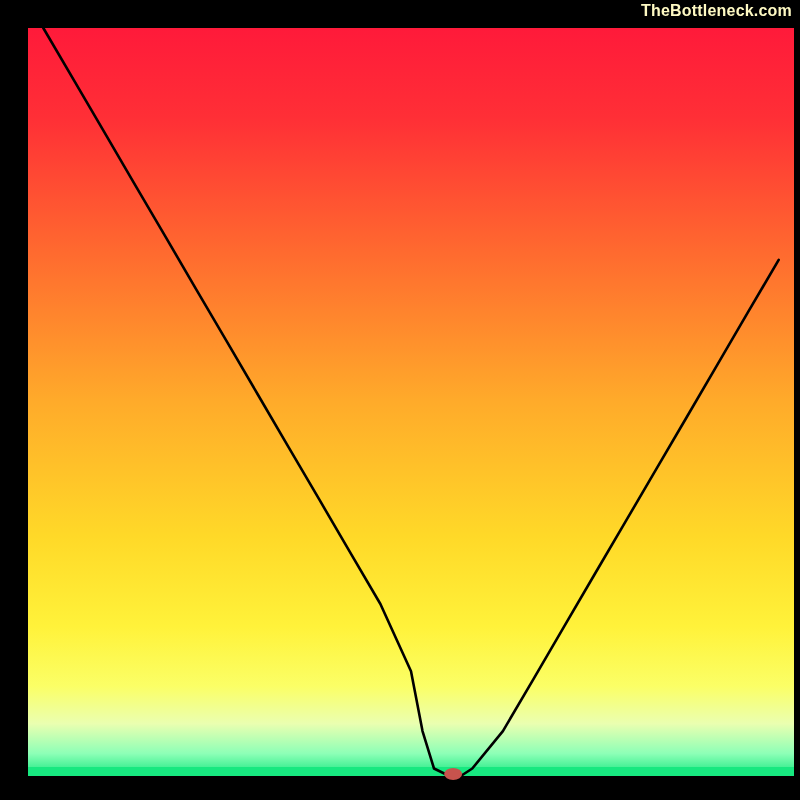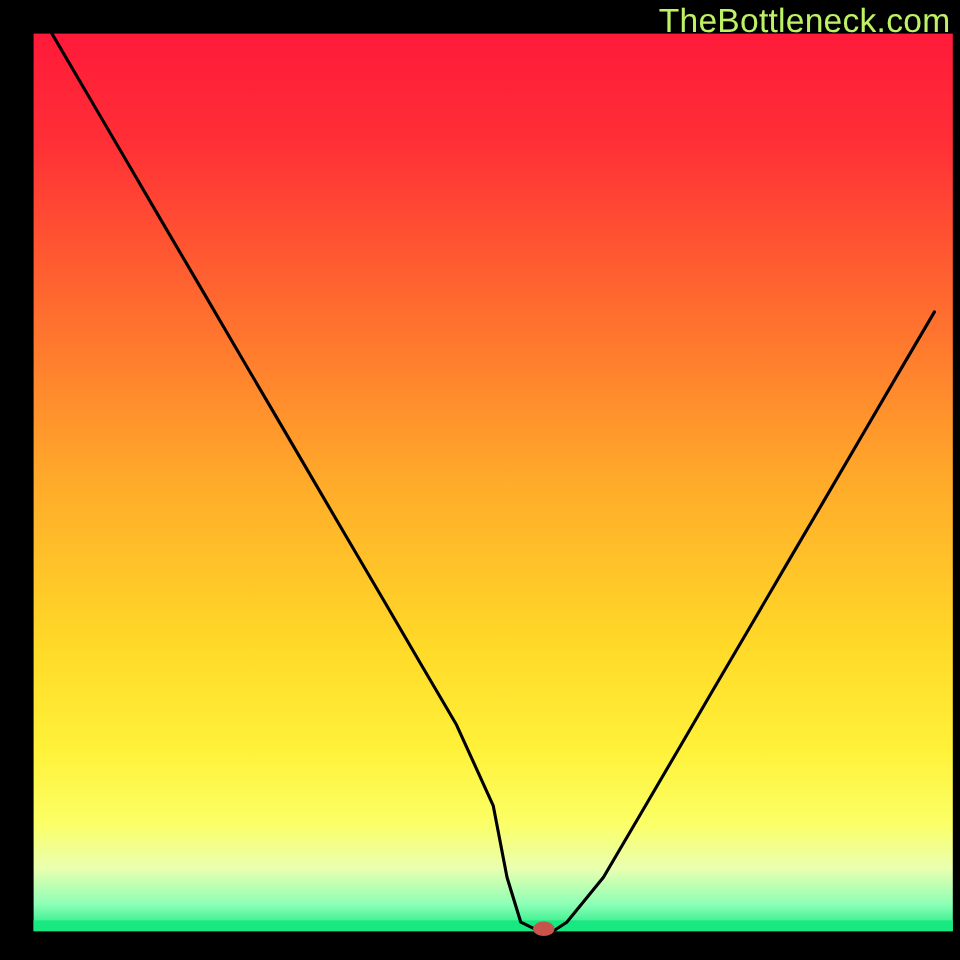--- a/index.html
+++ b/index.html
@@ -14,23 +14,23 @@
   .chart-container {
     position: relative;
     width: 800px;
     height: 800px;
     background: #000;
   }
   .watermark {
     position: absolute;
     top: 2px;
     right: 8px;
-    color: #bef264;
-    font-size: 28px;
-    font-weight: 400;
+    color: #fef9c3;
+    font-size: 16px;
+    font-weight: 700;
     letter-spacing: 0.2px;
     z-index: 10;
   }
   svg.plot {
     position: absolute;
     left: 0;
     top: 0;
   }
 </style>
 </head>

